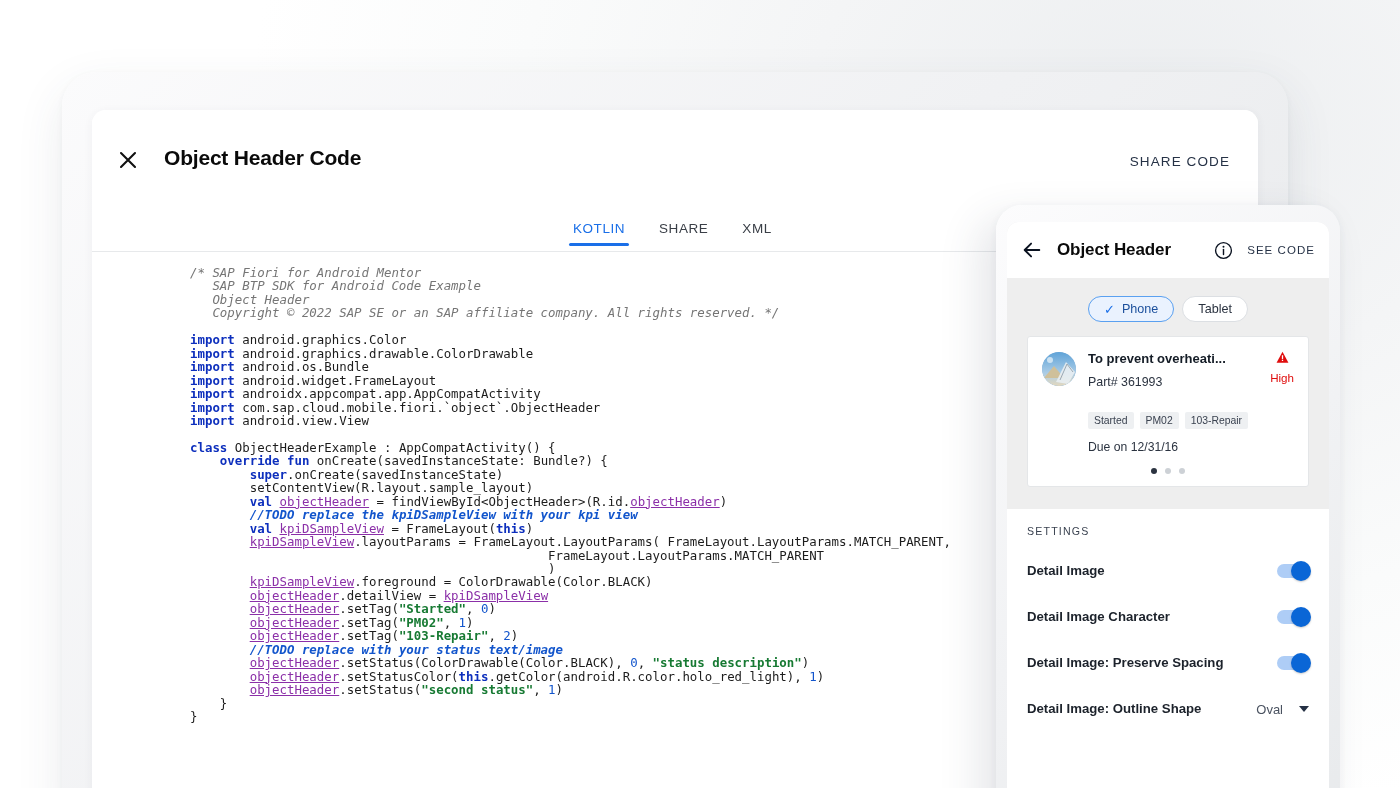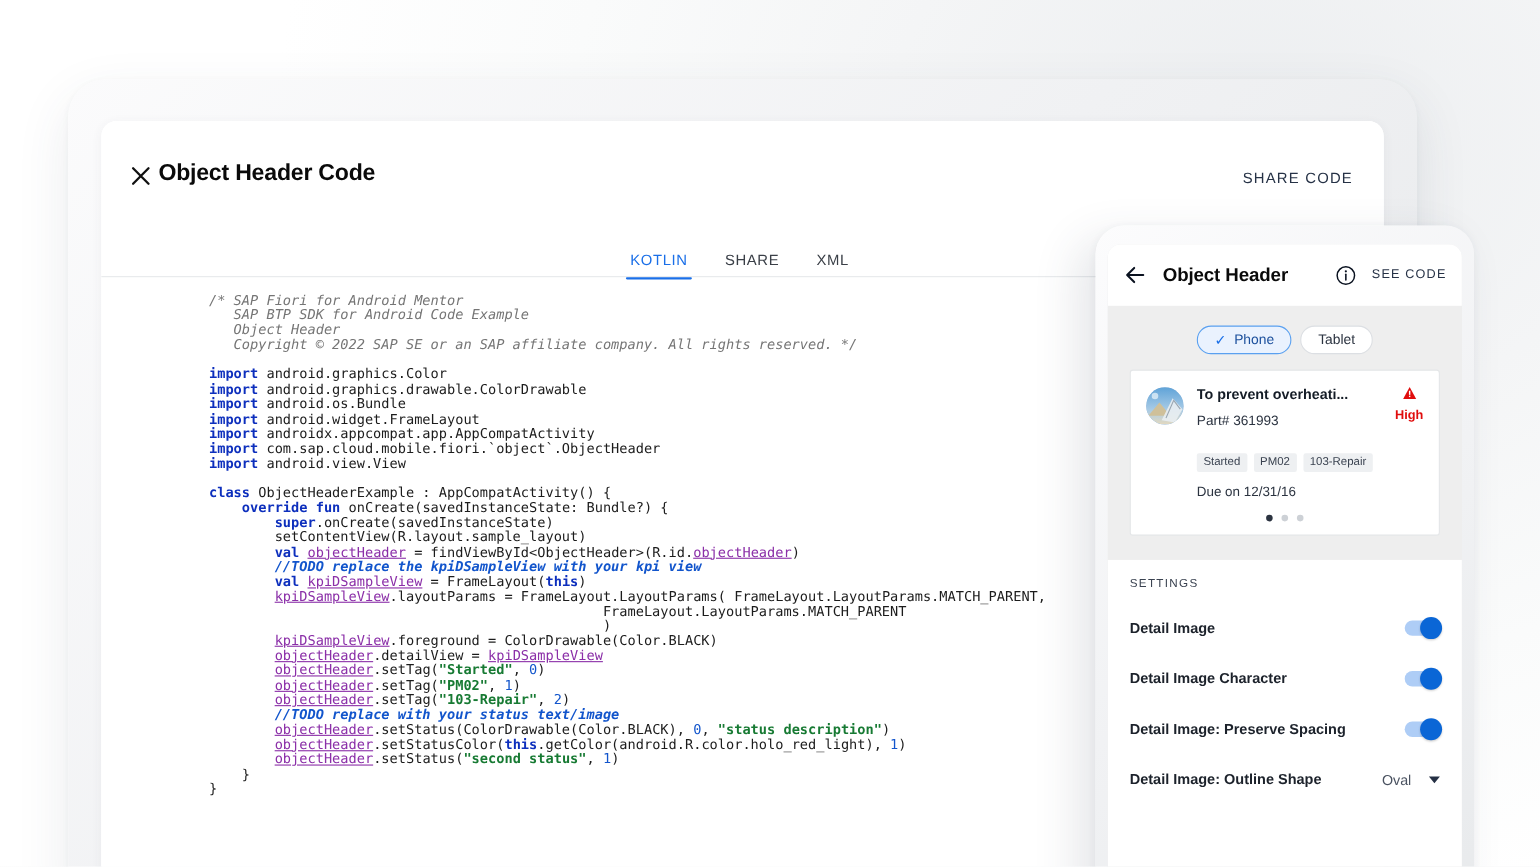--- a/index.html
+++ b/index.html
@@ -58,21 +58,21 @@
     position: absolute;
     left: 24px;
     top: 38px;
     width: 24px;
     height: 24px;
     cursor: pointer;
   }
   .close-icon svg { display: block; }
   .code-title {
     position: absolute;
-    left: 52px;
+    left: 72px;
     top: 36px;
     font-size: 21px;
     font-weight: 700;
     color: #0a0a0a;
     letter-spacing: -0.2px;
   }
   .share-code {
     position: absolute;
     right: 28px;
     top: 44px;
@@ -83,21 +83,21 @@
     cursor: pointer;
   }
 
   
   .tabs {
     position: relative;
     height: 42px;
     background: #ffffff;
     border-bottom: 1px solid #e7e9eb;
     display: flex;
-    align-items: flex-end;
+    align-items: center;
     padding-left: 481px;
     gap: 34px;
     box-sizing: border-box;
   }
   .tab {
     position: relative;
     font-size: 13.5px;
     letter-spacing: 0.55px;
     color: #3a3f47;
     padding-bottom: 9px;
@@ -270,21 +270,20 @@
   }
   .oh-footnote {
     margin-top: 11px;
     font-size: 12.2px;
     color: #2b3340;
   }
   .oh-status {
     flex: 0 0 auto;
     text-align: center;
     padding-left: 8px;
-    font-weight: bold;
   }
   .oh-status-icon { font-size: 13px; color: #e00d0d; line-height: 1; }
   .oh-status-text {
     margin-top: 5px;
     font-size: 11.6px;
     color: #e00d0d;
   }
   .oh-dots {
     display: flex;
     justify-content: center;

